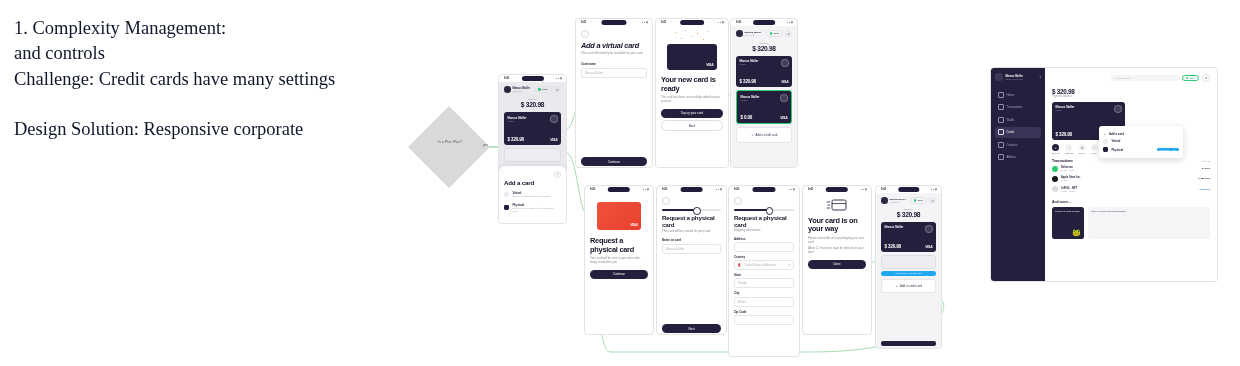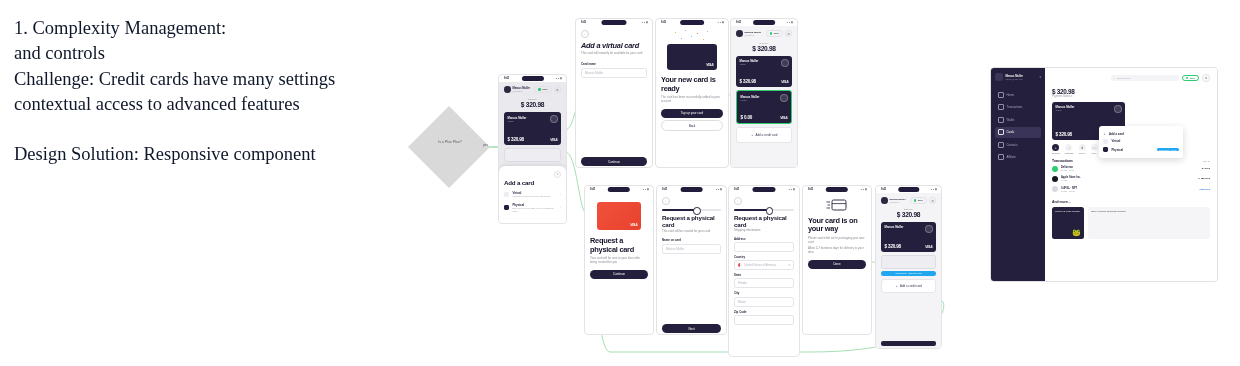--- a/index.html
+++ b/index.html
@@ -138,23 +138,22 @@
   .pcard2{flex:1;background:#f5f5f8;border-radius:2.5px;padding:3px;position:relative;}
   .pcard2 .pt{font-size:2.3px;line-height:3.1px;color:#33303f;}
 </style>
 </head>
 <body>
 
 <div class="notes">
   <p>1. Complexity Management:</p>
   <p>and controls</p>
   <p>Challenge: Credit cards have many settings</p>
-  <p>contextual access to advanced features</p>
   <div class="gap"></div>
-  <p>Design Solution: Responsive component</p>
+  <p>Design Solution: Responsive corporate</p>
 </div>
 
 <div class="canvas">
 
   <svg class="wires" viewBox="0 0 560 366">
     <g fill="none" stroke="#8fd6a0" stroke-width="0.8">
       <path d="M68,147 L100,147"></path>
       <path d="M78,147 L88,147"></path>
 
       <path d="M155,130 C165,130 165,95 175,95"></path>

